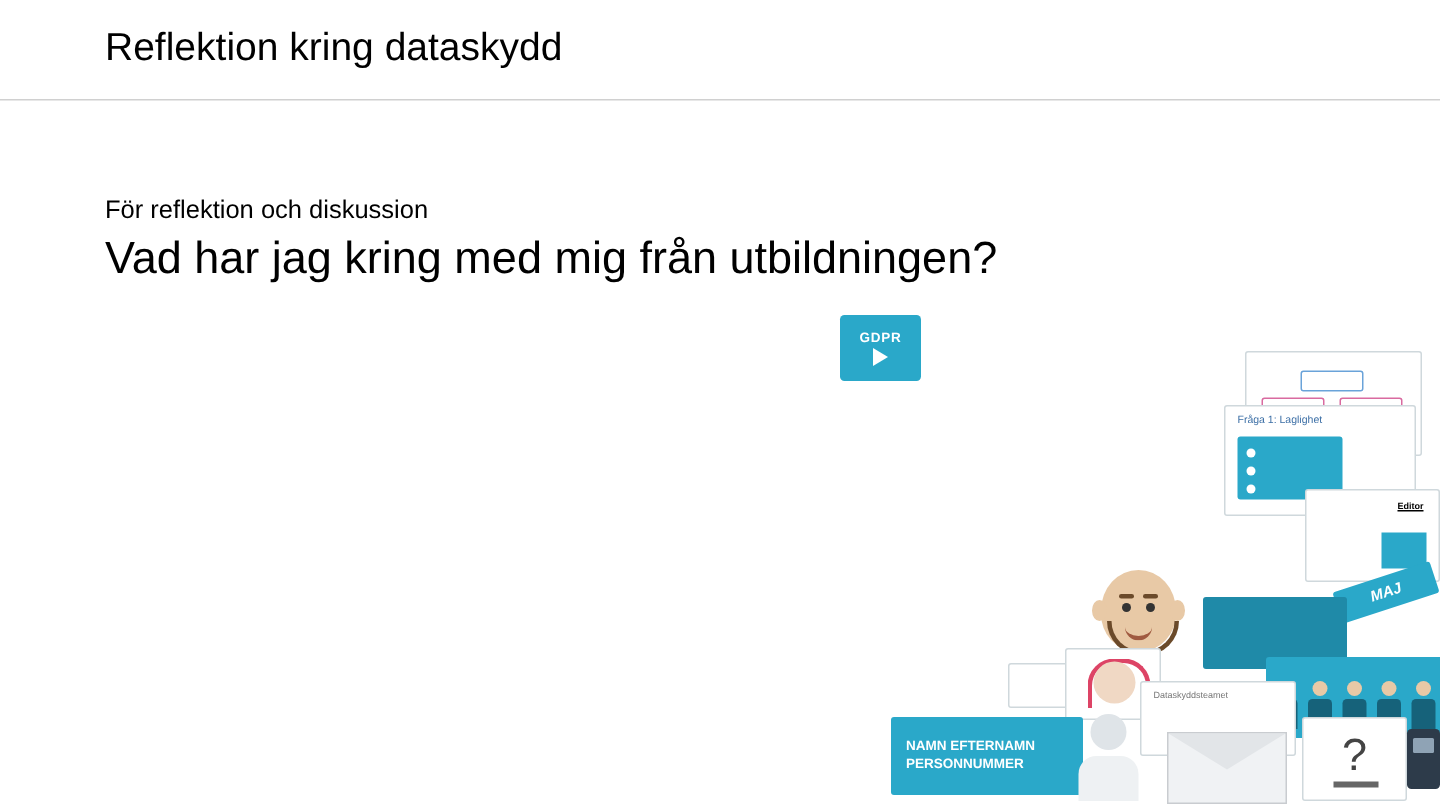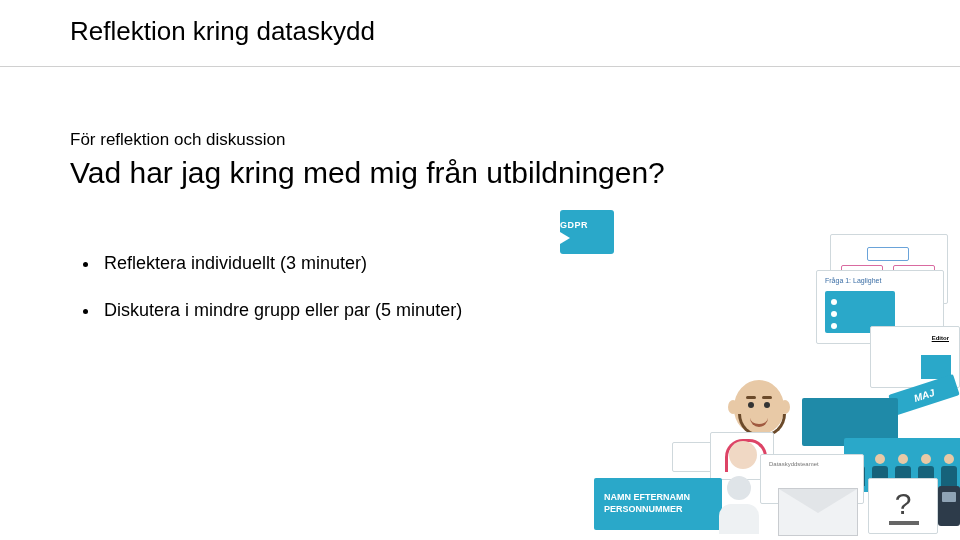--- a/index.html
+++ b/index.html
@@ -9,21 +9,21 @@
   .subtitle{position:absolute;left:70px;top:130px;font-size:17px;}
   .question{position:absolute;left:70px;top:156px;font-size:30px;font-weight:400}
   .bullets{position:absolute;left:82px;top:252px;font-size:18px;line-height:1.3}
   .bullets li{margin-bottom:24px;padding-left:4px}
   .bullets{list-style-type:disc;padding-left:18px;margin:0}
 
   
   .collage{position:absolute;left:560px;top:210px;width:400px;height:330px}
   .tile{position:absolute;border:1px solid #cfd8dc;background:#f7fafc;border-radius:2px;box-sizing:border-box;overflow:hidden}
   
-  .gdpr{left:340px;top:0;width:54px;height:44px;background:#2aa8c9;border:none;border-radius:3px;display:flex;flex-direction:column;justify-content:center}
+  .gdpr{left:340px;top:0;width:54px;height:44px;background:#2aa8c9;border:none;border-radius:3px;display:flex;flex-direction:column;align-items:center;justify-content:center}
   .gdpr span{color:#fff;font-size:9px;font-weight:700;letter-spacing:.5px}
   .gdpr .play{width:0;height:0;border-left:10px solid #fff;border-top:6px solid transparent;border-bottom:6px solid transparent;margin-top:2px}
   
   .tA{left:270px;top:24px;width:118px;height:70px;background:#fff}
   .tA .pill{position:absolute;width:40px;height:12px;border:1px solid #d96aa0;border-radius:2px}
   .tA .p1{left:10px;top:30px}.tA .p2{left:62px;top:30px}
   .tA .p3{left:10px;top:48px}.tA .p4{left:62px;top:48px}
   .tA .p5{left:36px;top:12px;border-color:#6aa3d9}
   
   .tB{left:256px;top:60px;width:128px;height:74px;background:#fff}
@@ -85,24 +85,20 @@
 </head>
 <body>
 
 <div class="slide">
   <div class="title">Reflektion kring dataskydd</div>
   <div class="hr"></div>
 
   <div class="subtitle">För reflektion och diskussion</div>
   <div class="question">Vad har jag kring med mig från utbildningen?</div>
 
-  <ul class="bullets">
-    <li>Reflektera individuellt (3 minuter)</li>
-    <li>Diskutera i mindre grupp eller par (5 minuter)</li>
-  </ul>
 
   <div class="collage">
     <div class="gdpr">
       <span>GDPR</span>
       <div class="play"></div>
     </div>
 
     <div class="tile tA">
       <div class="pill p5"></div>
         <div class="pill p1"></div>

